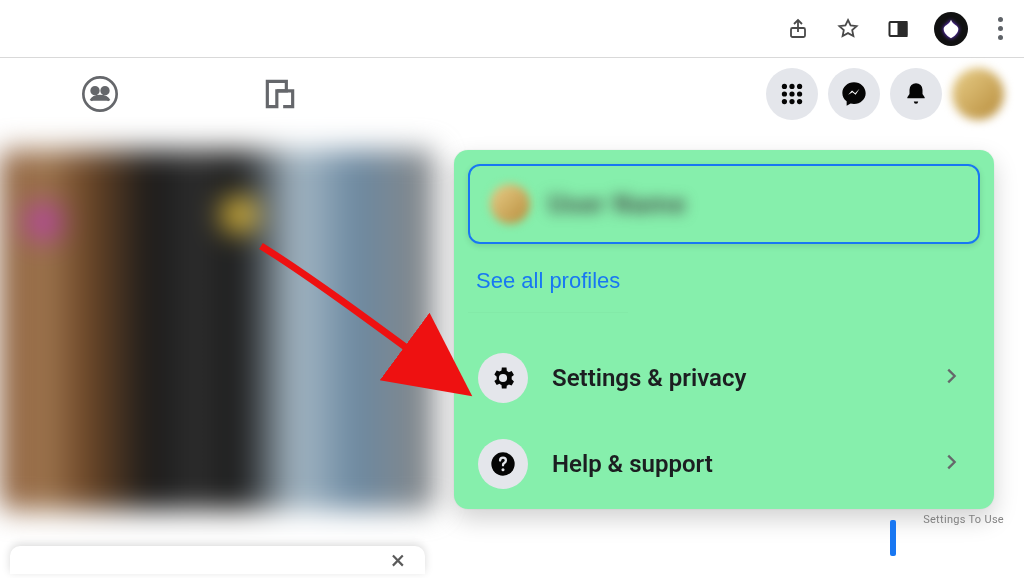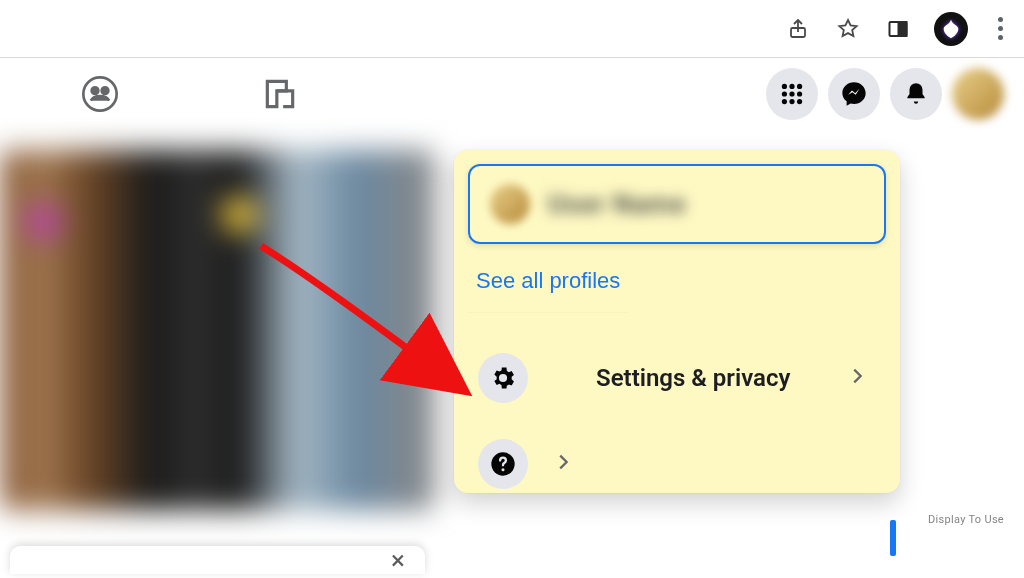--- a/index.html
+++ b/index.html
@@ -80,25 +80,25 @@
     position:absolute; inset:0;
     background:
       radial-gradient(circle at 10% 20%, rgba(187,66,170,.9) 0 18px, transparent 19px),
       radial-gradient(circle at 55% 18%, rgba(240,200,60,.9) 0 18px, transparent 19px);
   }
 
   
   .menu-panel {
     position:absolute;
     top:150px; left:454px;
-    width:446px;
-    background:#fef9c3;
+    width:540px;
+    background:#86efac;
     border-radius:14px;
     box-shadow:0 10px 24px rgba(0,0,0,.18), 0 0 0 1px rgba(0,0,0,.02);
-    padding:14px 14px 0 14px;
+    padding:14px 14px 16px 14px;
   }
   .profile-card {
     border:2px solid #1877f2;
     border-radius:12px;
     box-shadow:0 2px 6px rgba(0,0,0,.12);
     padding:18px 20px;
     display:flex;
     align-items:center;
     gap:18px;
     margin-bottom:14px;
@@ -130,21 +130,21 @@
     align-items:center;
     gap:24px;
     padding:4px 10px;
   }
   .menu-item .icon-wrap {
     width:50px; height:50px; border-radius:50%;
     background:#e4e6eb;
     display:flex; align-items:center; justify-content:center;
   }
   .menu-item .label {
-    font-size:24px; font-weight:600; color:#1c1e21; flex:1;margin-left:44px;
+    font-size:24px; font-weight:600; color:#1c1e21; flex:1;
   }
   .menu-item .chevron { color:#65676b; padding-right:8px; }
 
   
   .arrow-anno {
     position:absolute;
     top:238px; left:253px;
     width:230px; height:170px;
     pointer-events:none;
   }
@@ -285,20 +285,21 @@
     </div>
 
     <div class="menu-item">
       <div class="icon-wrap">
         <svg width="28" height="28" viewBox="0 0 24 24" fill="#050505">
           <circle cx="12" cy="12" r="10"></circle>
           <path d="M9.5 9a2.5 2.5 0 0 1 5 0c0 1.4-1.2 2-2 2.6-.5.4-.5.9-.5 1.4" stroke="#e4e6eb" stroke-width="2" fill="none" stroke-linecap="round"></path>
           <circle cx="12" cy="17" r="1.3" fill="#e4e6eb"></circle>
         </svg>
       </div>
+      <span class="label">Help &amp; support</span>
       <span class="chevron">
         <svg width="22" height="22" viewBox="0 0 24 24" fill="none" stroke="#65676b" stroke-width="2.5">
             <path d="M9 5l7 7-7 7"></path>
           </svg>
       </span>
     </div>
 
 
   </div>
 </div>
@@ -311,13 +312,13 @@
   </defs>
   <path d="M8 8 C 60 40, 140 100, 208 150" stroke="#e11" stroke-width="7" fill="none" marker-end="url(#ah)"></path>
 </svg>
 
 <div class="closebar">
   <span class="x">×</span>
 </div>
 
 <div class="caret"></div>
 
-<div class="watermark">Display To Use</div>
+<div class="watermark">Settings To Use</div>
 
 </body></html>

